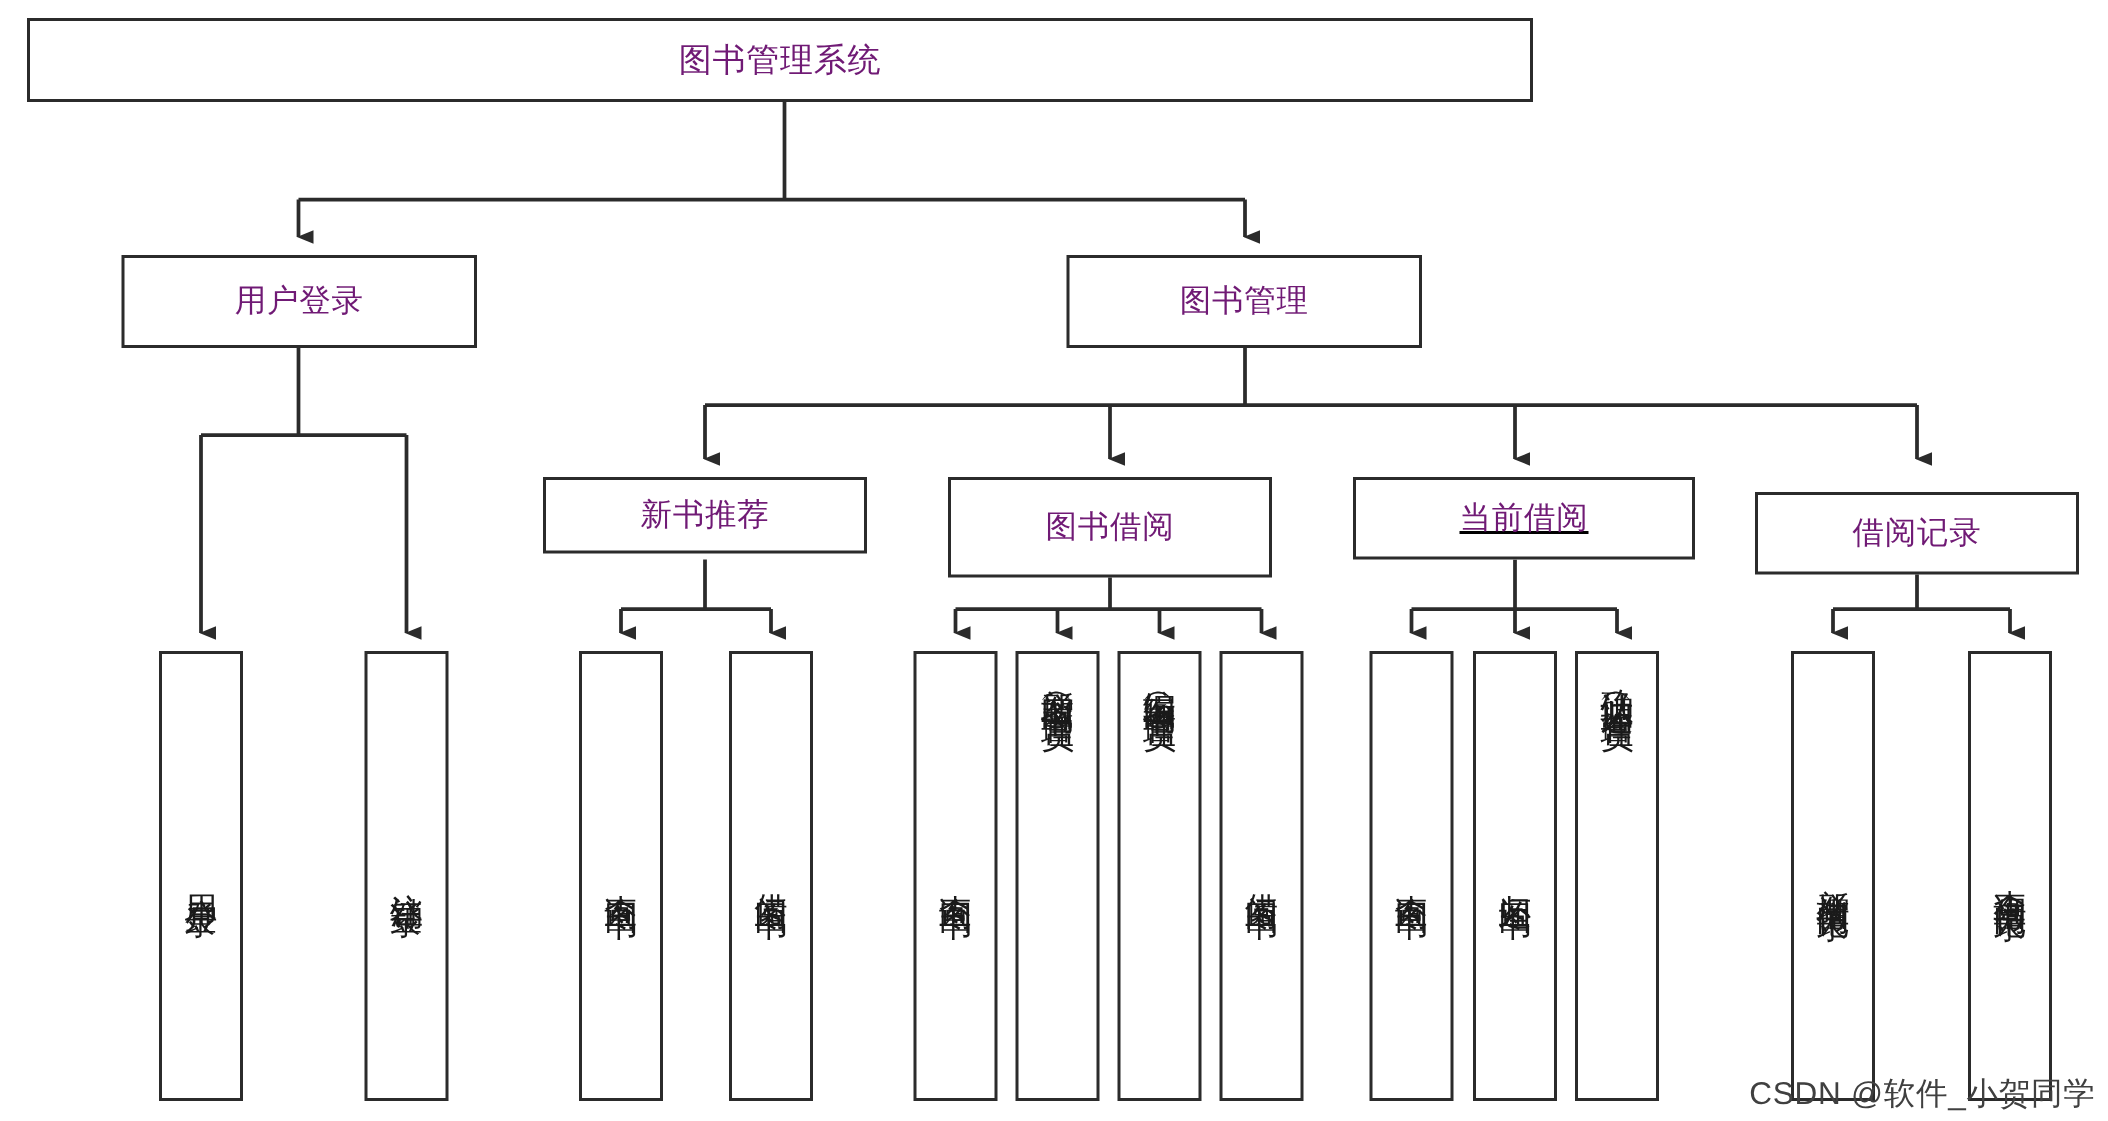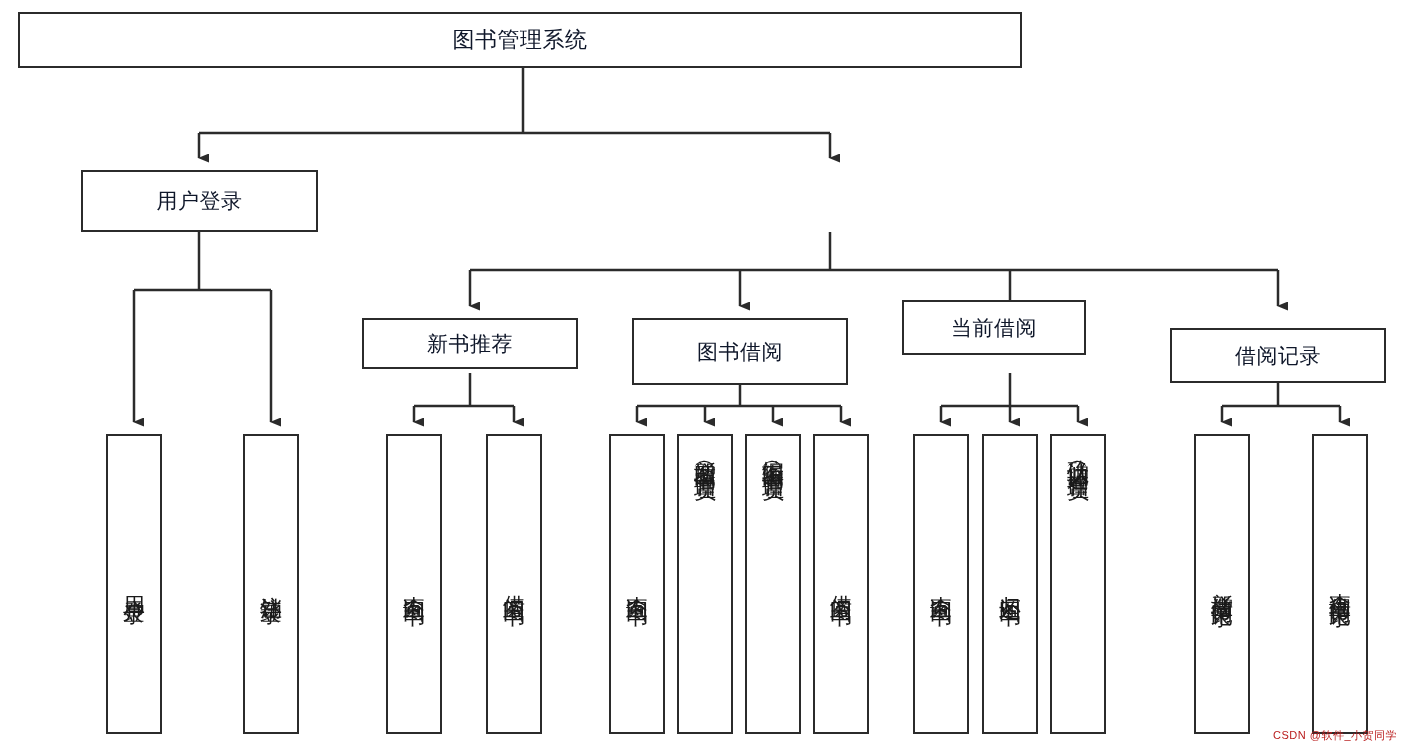--- a/index.html
+++ b/index.html
@@ -30,21 +30,21 @@
     position: absolute;
     box-sizing: border-box;
     border: 2px solid #2b2b2b;
     background: #ffffff;
     display: flex;
     align-items: center;
     justify-content: center;
   }
   .node-label-h {
     font-size: 21px;
-    color: #0f172a;
+    color: #701a75;
     line-height: 1.1;
     white-space: nowrap;
     letter-spacing: 0.5px;
     text-align: right;
   }
   .node-box.root .node-label-h { font-size: 22px; }
   .node-box.level2 .node-label-h { font-size: 21px; }
   .node-box.level3 .node-label-h { font-size: 21px; }
   .leaf-box {
     position: absolute;
@@ -64,22 +64,22 @@
     letter-spacing: 3px;
     line-height: 1;
     white-space: nowrap;
     padding: 2px 0;
   }
   .leaf-box.align-top .leaf-label-v { margin-top: 4px; }
   .watermark {
     position: absolute;
     right: 8px;
     bottom: 4px;
-    font-size: 11px;
-    color: #b91c1c;
+    font-size: 21px;
+    color: #404040;
     white-space: nowrap;
     pointer-events: none;
     letter-spacing: 0.5px;
   }
 </style>
 </head>
 <body>
 
 <div id="diagram-root">
 
@@ -133,28 +133,31 @@
     </g>
   </svg>
 
   <div class="node-box root" style="left:18px; top:12px; width:1004px; height:56px;">
     <span class="node-label-h">图书管理系统</span>
   </div>
 
   <div class="node-box level2" style="left:81px; top:170px; width:237px; height:62px;">
     <span class="node-label-h">用户登录</span>
   </div>
+  <div class="node-box level2" style="left:711px; top:170px; width:237px; height:62px;">
+    <span class="node-label-h">图书管理</span>
+  </div>
 
   <div class="node-box level3" style="left:362px; top:318px; width:216px; height:51px;">
     <span class="node-label-h">新书推荐</span>
   </div>
   <div class="node-box level3" style="left:632px; top:318px; width:216px; height:67px;">
     <span class="node-label-h">图书借阅</span>
   </div>
-  <div class="node-box level3" style="left:902px; top:300px; width:184px; height:55px;">
+  <div class="node-box level3" style="left:902px; top:318px; width:228px; height:55px;text-decoration:underline;">
     <span class="node-label-h">当前借阅</span>
   </div>
   <div class="node-box level3" style="left:1170px; top:328px; width:216px; height:55px;">
     <span class="node-label-h">借阅记录</span>
   </div>
 
   <div class="leaf-box align-center" style="left:106px; top:434px; width:56px; height:300px;">
     <span class="leaf-label-v">用户登录</span>
   </div>
   <div class="leaf-box align-center" style="left:243px; top:434px; width:56px; height:300px;">

